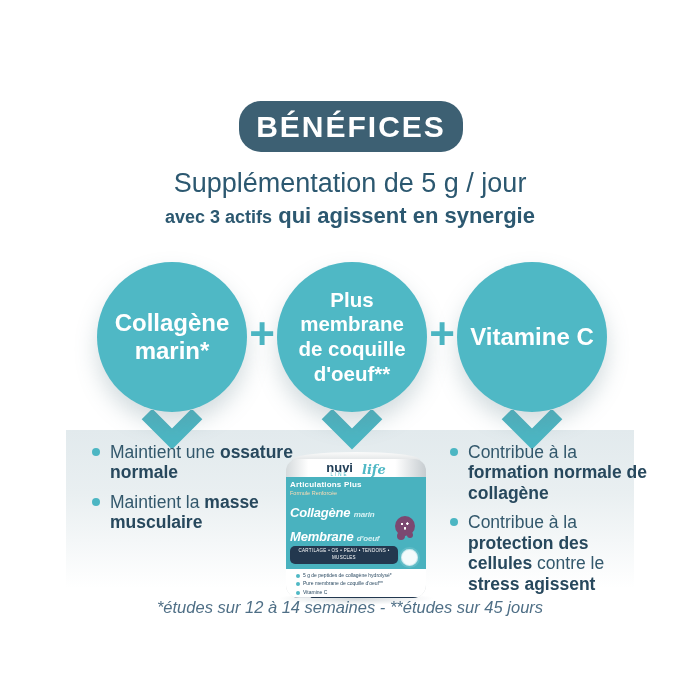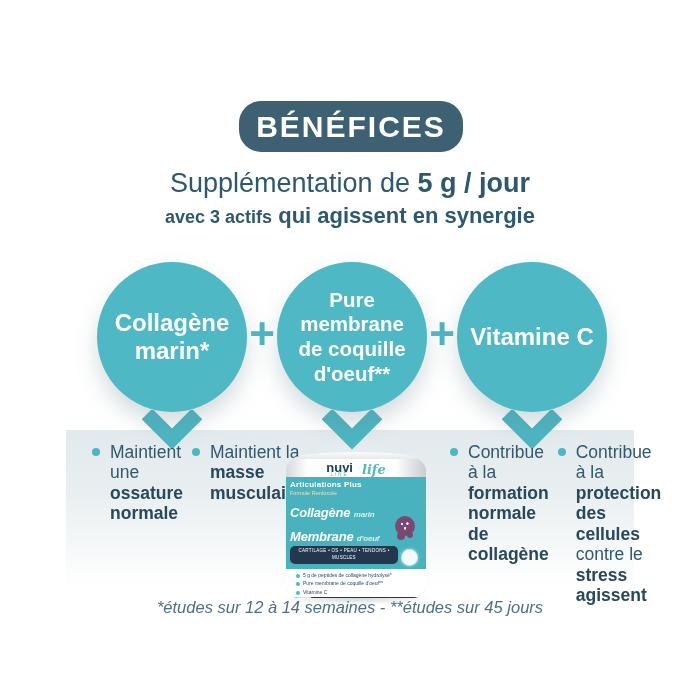--- a/index.html
+++ b/index.html
@@ -13,21 +13,21 @@
   
   .banner{
     left:239px;top:101px;width:224px;height:51px;background:#3d6073;
     border-radius:22px;display:flex;align-items:center;justify-content:center;
     color:#ffffff;font-size:30px;font-weight:bold;letter-spacing:2px;z-index:3;
   }
 
   
   .h-line{left:0;width:700px;text-align:center;color:#2c5870;z-index:3}
   .h1{top:168px;font-size:27px}
-  .h1 b{font-weight:700}
+  .h1 b{font-weight:400}
   .h2{top:203px;font-size:22px;font-weight:bold}
   .h2 b{font-size:18px;font-weight:800}
 
   
   .circle{
     width:150px;height:150px;border-radius:50%;background:#4fb8c5;
     color:#ffffff;display:flex;flex-direction:column;align-items:center;justify-content:center;
     text-align:center;font-weight:bold;top:262px;z-index:3;
     box-shadow:0 12px 22px rgba(96,130,140,.28);
   }
@@ -46,21 +46,21 @@
   .chev.a1{left:320px}
   .chev.a2{left:500px}
 
   
   .band{
     left:66px;top:430px;width:568px;height:158px;z-index:1;
     background:linear-gradient(180deg,#e2eaed 0%,#e9eff1 40%,rgba(255,255,255,0) 100%);
   }
 
   
-  .b-list{top:442px;width:205px;z-index:2;display:flex;flex-direction:row;gap:9px}
+  .b-list{top:442px;width:205px;z-index:2;display:flex;flex-direction:column;gap:9px}
   .b-list.left{left:92px}
   .b-list.right{left:450px}
   .b-item{display:flex;align-items:flex-start}
   .dot{flex:0 0 8px;width:8px;height:8px;border-radius:50%;background:#4cb6c3;margin:6px 10px 0 0}
   .b-text{font-size:17.5px;line-height:1.17;color:#33586c}
   .b-text b{color:#27485d;font-weight:bold}
 
   
   .jar{left:286px;top:452px;width:140px;height:146px;z-index:2}
   .jar-lid{position:absolute;left:6px;top:0;width:128px;height:15px;border-radius:50%;
@@ -111,21 +111,21 @@
 
 <div class="abs h-line h1"><span>Supplémentation de </span><b>5 g / jour</b></div>
 <div class="abs h-line h2"><b>avec 3 actifs</b><span> qui agissent en synergie</span></div>
 
 <div class="abs circle c0">
     <div>Collagène</div>
     <div>marin*</div>
   </div>
 <div class="abs plus p0">+</div>
 <div class="abs circle c1">
-    <div>Pure</div>
+    <div>Plus</div>
     <div>membrane</div>
     <div>de coquille</div>
     <div>d'oeuf**</div>
   </div>
 <div class="abs plus p1">+</div>
 <div class="abs circle c2">
     <div>Vitamine C</div>
   </div>
 
 <svg class="abs chev a0" width="64" height="40" viewBox="0 0 64 40">

